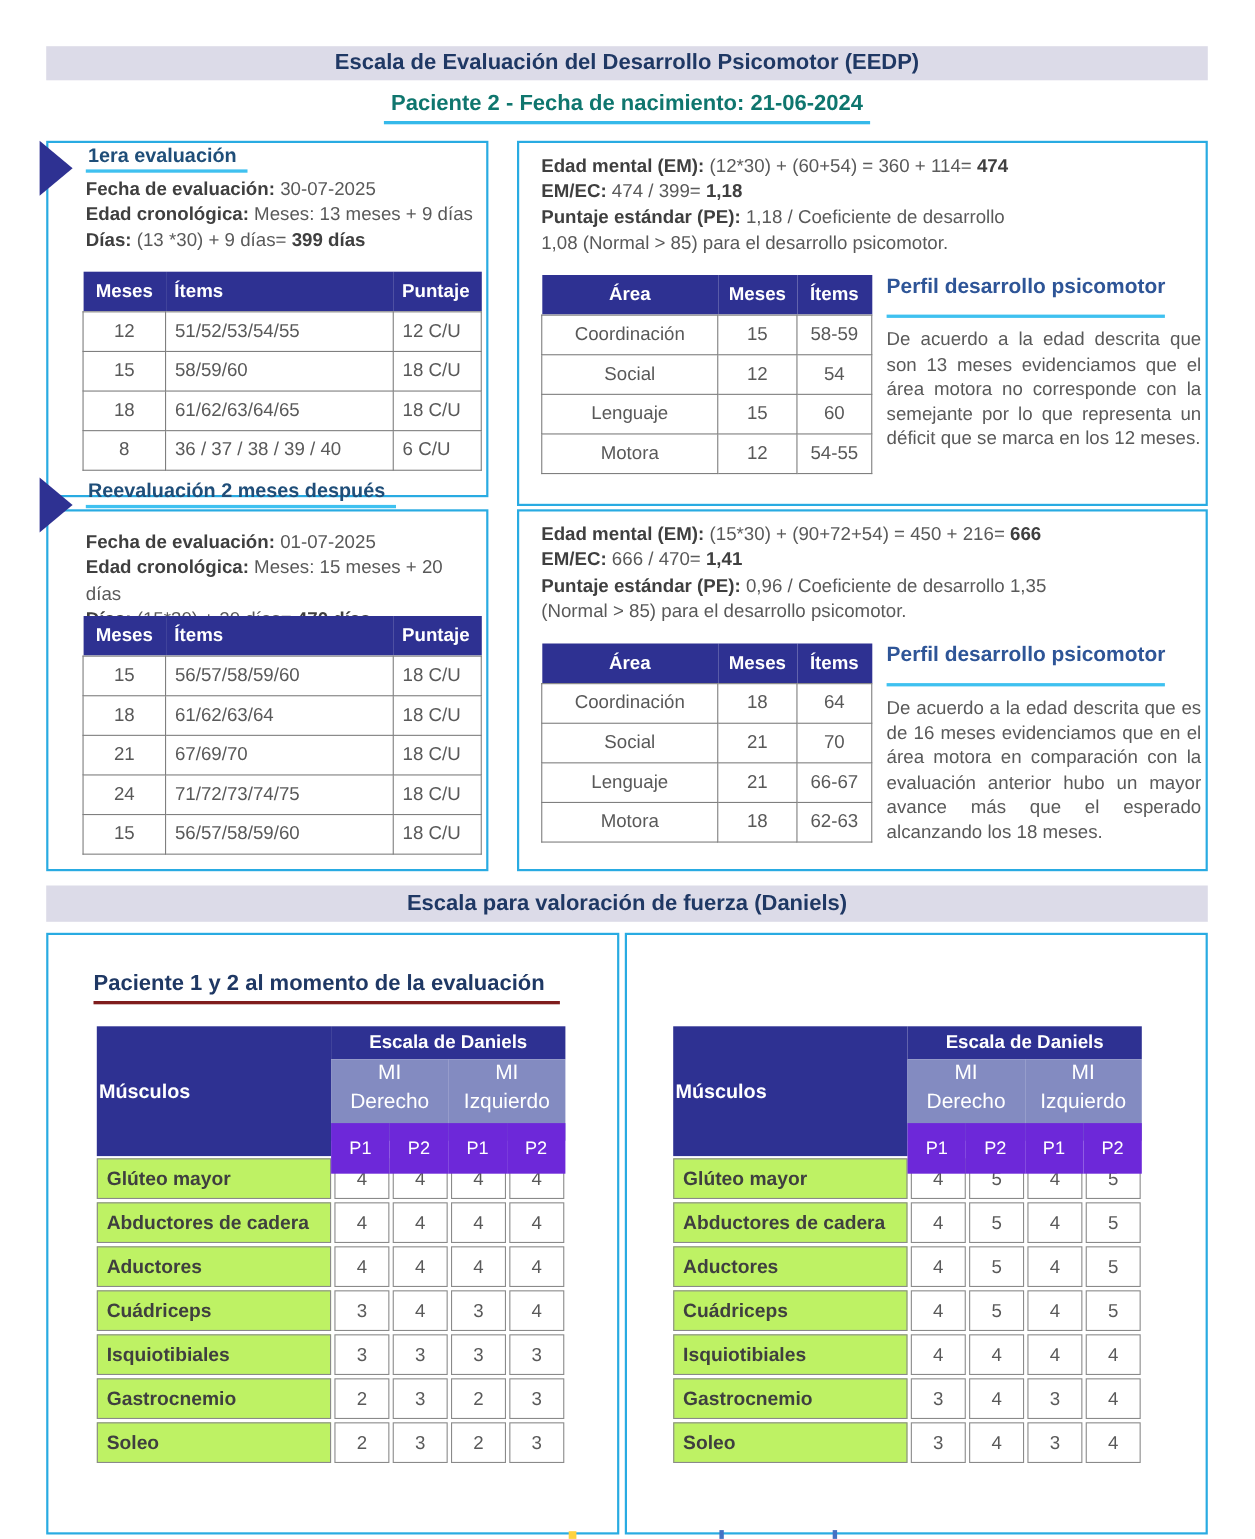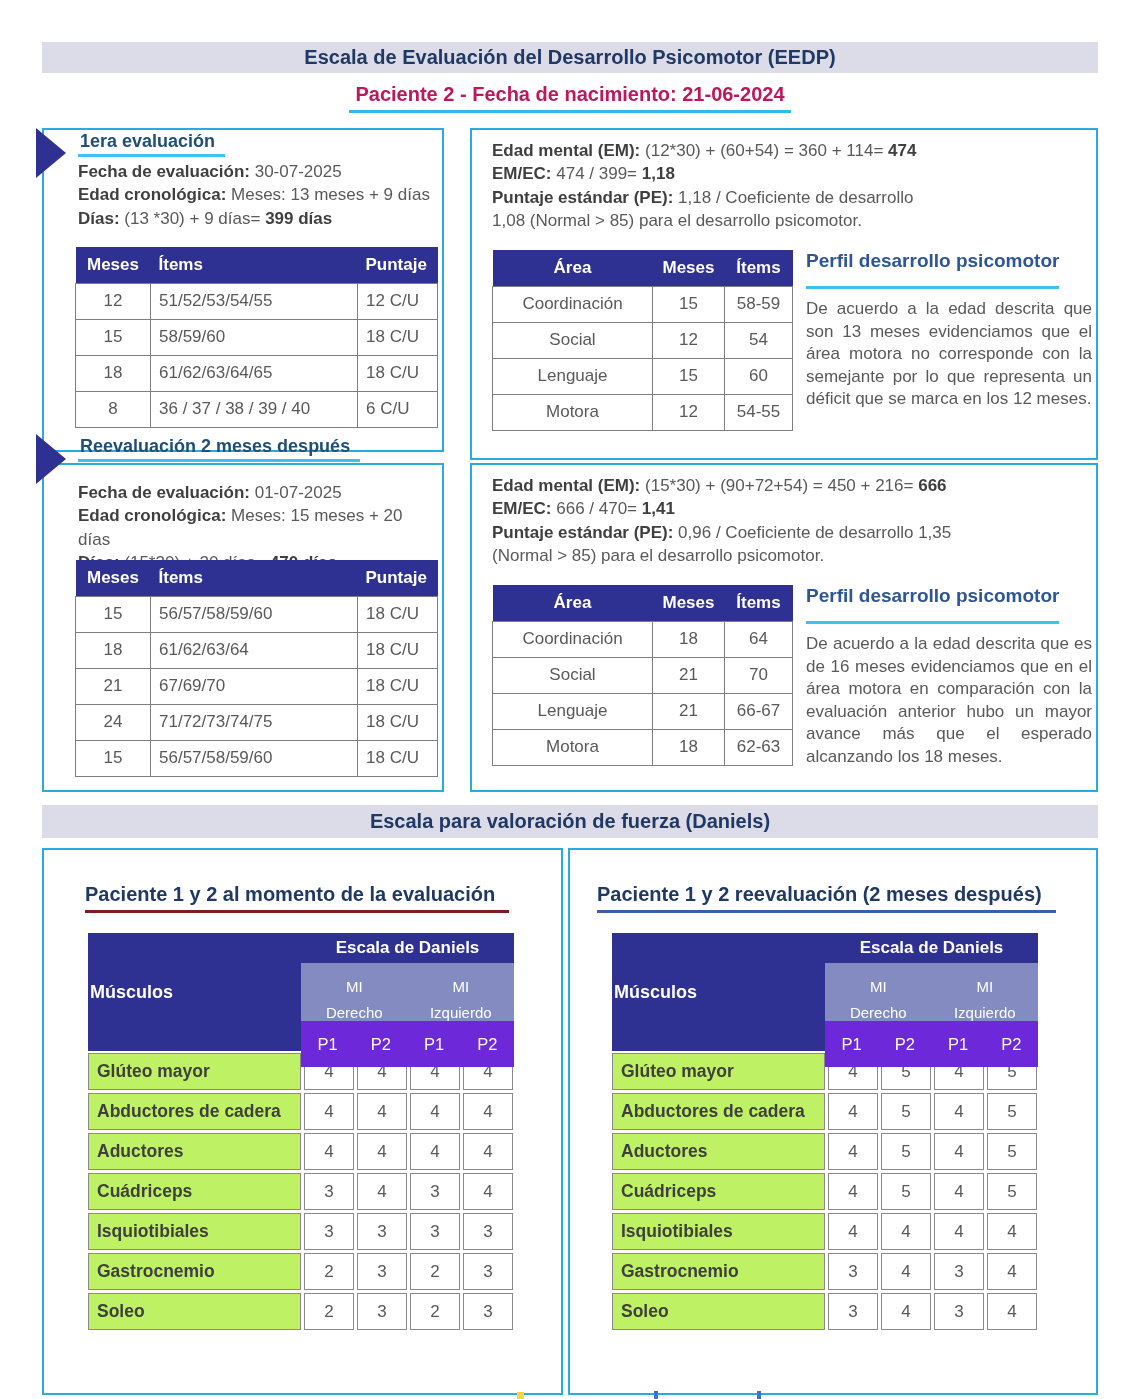--- a/index.html
+++ b/index.html
@@ -5,21 +5,21 @@
   * { margin:0; padding:0; box-sizing:border-box; }
   html,body { background:#ffffff; }
   body { font-family:"Liberation Sans", sans-serif; }
   .page { position:relative; width:1141px; height:1399px; background:#ffffff; overflow:hidden; }
 
   
   .title-bar { position:absolute; left:42px; top:42px; width:1056px; height:31px;
     background:#dcdbe8; display:flex; align-items:center; justify-content:center; }
   .title-text { font-weight:bold; font-size:20px; color:#1f3864; }
   .subtitle-wrap { position:absolute; left:42px; top:83px; width:1056px; text-align:center; }
-  .subtitle { display:inline-block; font-weight:bold; font-size:20px; color:#be185d;
+  .subtitle { display:inline-block; font-weight:bold; font-size:20px; color:#0f766e;
     border-bottom:3px solid #35b9ea; padding:0 6px 4px 6px; }
 
   
   .panel { position:absolute; border:2px solid #29abe2; background:#ffffff; }
   #panel-tl { left:42px; top:128px; width:402px; height:324px; }
   #panel-tr { left:470px; top:128px; width:628px; height:332px; }
   #panel-bl { left:42px; top:463px; width:402px; height:329px; }
   #panel-br { left:470px; top:463px; width:628px; height:329px; }
 
   .tri { position:absolute; width:0; height:0; z-index:6;
@@ -85,22 +85,22 @@
   #dtable-left  { left:88px;  top:933px; }
   #dtable-right { left:612px; top:933px; }
   .dhead { position:relative; width:426px; height:118px; }
   .cell-musculos { position:absolute; left:0; top:0; width:213px; height:118px; background:#2e3192;
     color:#ffffff; font-weight:bold; font-size:18px; display:flex; align-items:center;
     padding-left:2px; }
   .cell-escala { position:absolute; left:213px; top:0; width:213px; height:30px; background:#2e3192;
     color:#ffffff; font-weight:bold; font-size:17px; display:flex; align-items:center;
     justify-content:center; }
   .cell-mi { position:absolute; top:30px; width:106.5px; height:74px; background:#838bc1;
-    color:#ffffff; font-size:15px; display:flex; flex-direction:column; align-items:center;
-    justify-content:center; line-height:26px; }
+    color:#ffffff; font-size:19px; display:flex; flex-direction:column; align-items:center;
+    justify-content:flex-start; line-height:26px; }
   .cell-mi.derecho { left:213px; } .cell-mi.izquierdo { left:319.5px; }
   .cell-p { position:absolute; top:88px; width:53.25px; height:46px; background:#6d28d9;
     color:#ffffff; font-size:16.5px; display:flex; align-items:center; justify-content:center; }
 
   .dbody { display:grid; grid-template-columns:213px 50px 50px 50px 50px; gap:3px;
     margin-top:2px; width:426px; }
   .dbody .m-cell { border:1.5px solid #8a8a8a; height:37px; display:flex; align-items:center;
     padding-left:8px; font-weight:bold; color:#3f3f3f; font-size:17.5px; background:#bef264; }
   .dbody .v-cell { border:1.5px solid #8a8a8a; height:37px; display:flex; align-items:center;
     justify-content:center; color:#595959; font-size:17px; background:#ffffff; }
@@ -324,21 +324,20 @@
   </div>
 
   <div id="daniels-bar">
     <span class="title-text">Escala para valoración de fuerza (Daniels)</span>
   </div>
 
   <div class="panel" id="daniels-left-panel"></div>
   <div class="panel" id="daniels-right-panel"></div>
 
   <div class="daniels-heading" id="daniels-left-heading">Paciente 1 y 2 al momento de la evaluación</div>
-  <div class="daniels-heading" id="daniels-right-heading">Paciente 1 y 2 reevaluación (2 meses después)</div>
 
   <div class="dtable" id="dtable-left">
     <div class="dhead">
       <div class="cell-musculos">Músculos</div>
       <div class="cell-escala">Escala de Daniels</div>
       <div class="cell-mi derecho">
           <span>MI</span>
           <span>Derecho</span>
         </div>
       <div class="cell-mi izquierdo">

